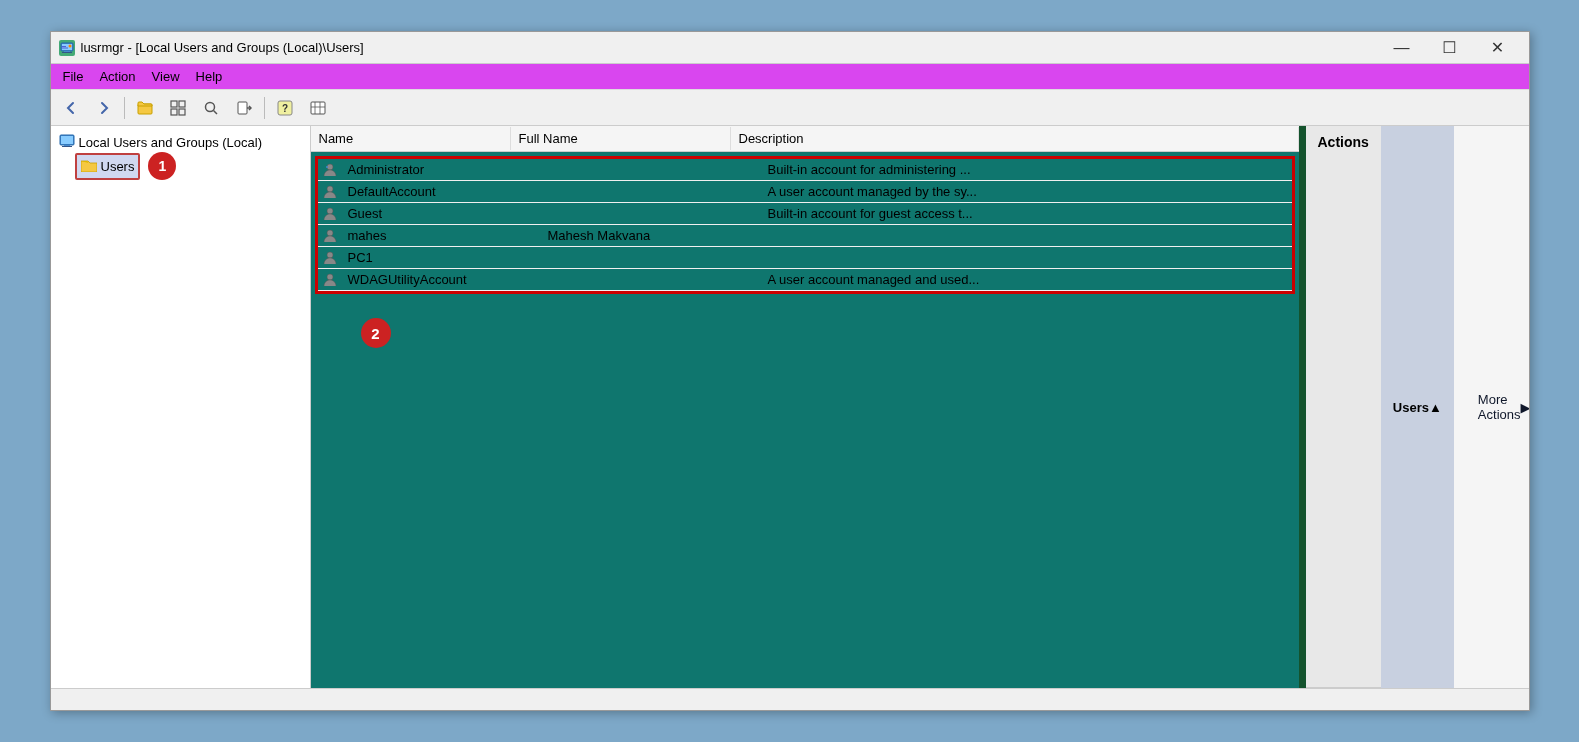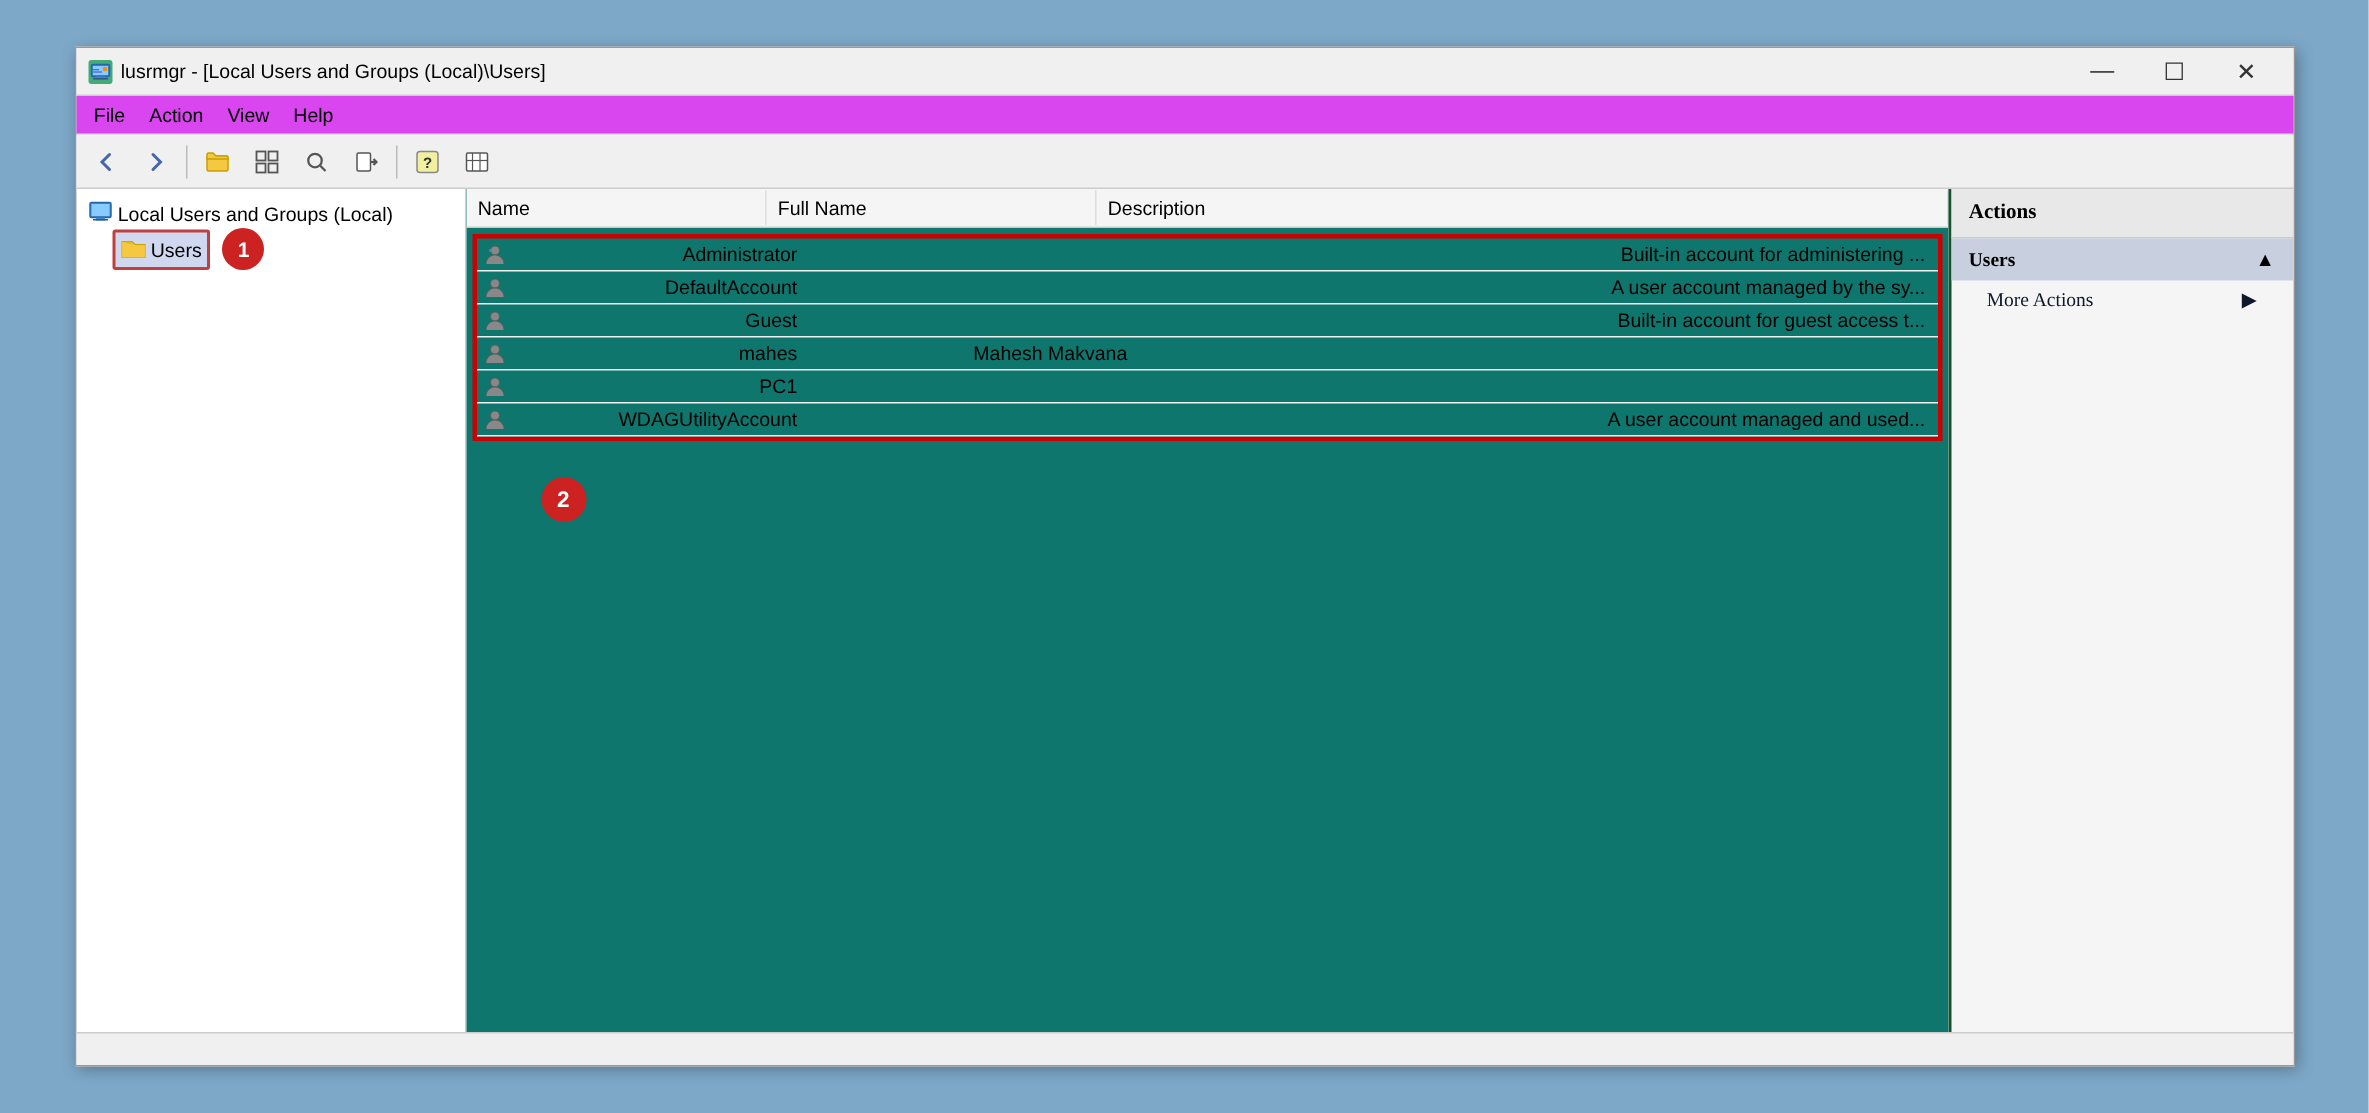--- a/index.html
+++ b/index.html
@@ -176,21 +176,20 @@
       overflow-y: auto;
       position: relative;
     }
     .list-row {
       display: flex;
       align-items: center;
       min-height: 22px;
       padding: 2px 0;
       border-bottom: 1px solid #f0f0f0;
       cursor: pointer;
-      text-align: right;
     }
     .list-cell {
       padding: 1px 8px;
       font-size: 13px;
       overflow: hidden;
       text-overflow: ellipsis;
       white-space: nowrap;
     }
     .user-icon {
       width: 16px; height: 16px;
@@ -207,24 +206,23 @@
       color: white;
       font-size: 15px;
       font-weight: bold;
       display: flex; align-items: center; justify-content: center;
       user-select: none;
     }
 
     .actions-panel {
       width: 230px;
       background: #f5f5f5;
-      border-left: 2px solid #14532d;
-      display: flex;
-      flex-direction: column;
-      font-family: Liberation Serif, serif;
+      border-left: 7px solid #14532d;
+      display: flex;
+      flex-direction: row;
     }
     .actions-title {
       background: #e8e8e8;
       padding: 8px 12px;
       font-size: 14px;
       font-weight: bold;
       border-bottom: 1px solid #ccc;
     }
     .actions-section-header {
       background: #c8d0e0;

